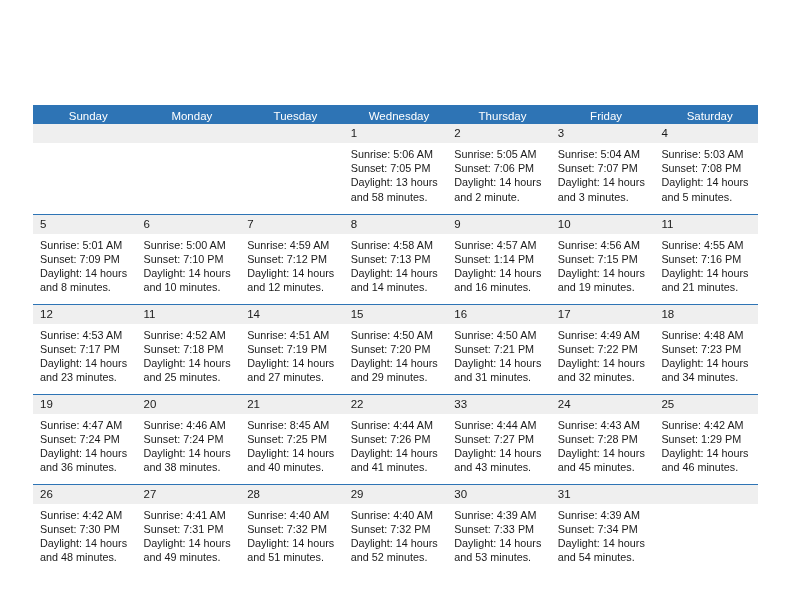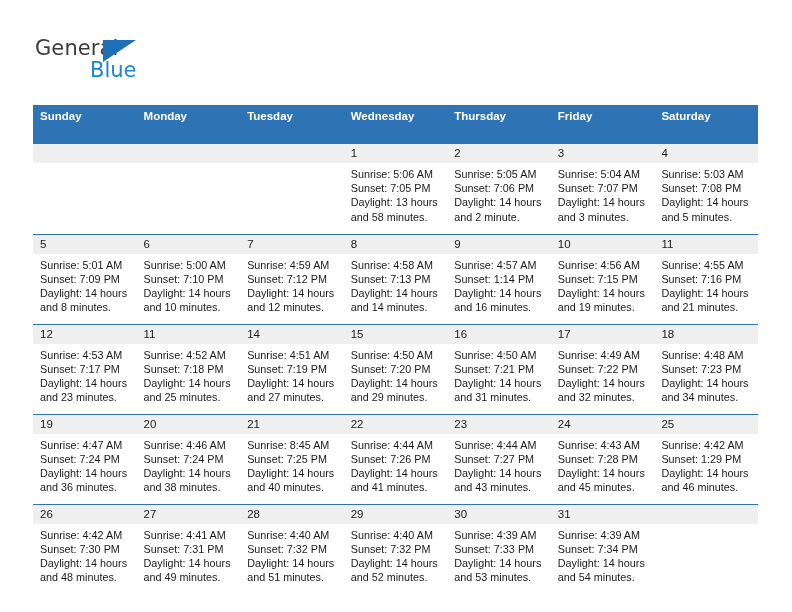--- a/index.html
+++ b/index.html
@@ -93,24 +93,24 @@
     left: 33px;
     top: 105px;
     width: 725px;
     border-collapse: collapse;
     table-layout: fixed;
   }
 
   .calendar th {
     background: #2e74b5;
     color: #ffffff;
-    font-weight: bold;
+    font-weight: normal;
     font-size: 11.5px;
-    text-align: left;
-    padding: 5px 0 22px 7px;
+    text-align: center;
+    padding: 5px 0 2px 7px;
     height: 19px;
     box-sizing: border-box;
     border: none;
   }
 
   .calendar td {
     vertical-align: top;
     padding: 0;
     border: none;
     border-top: 1.6px solid #2e74b5;
@@ -146,25 +146,20 @@
     white-space: nowrap;
   }
 </style>
 </head>
 <body>
 
 <div class="page">
 
   <div class="header">
 
-    <div class="brand">
-      <span class="brand-general">General</span>
-      <span class="brand-tri"></span>
-      <span class="brand-blue">Blue</span>
-    </div>
 
 
   </div>
 
   <table class="calendar">
     <colgroup>
       <col style="width:14.2857%">
         <col style="width:14.2857%">
         <col style="width:14.2857%">
       <col style="width:14.2857%">
@@ -392,21 +387,21 @@
           <td class="day-cell">
             <span class="daynum">22</span>
             <div class="details">
               <div>Sunrise: 4:44 AM</div>
               <div>Sunset: 7:26 PM</div>
               <div>Daylight: 14 hours</div>
               <div>and 41 minutes.</div>
             </div>
           </td>
           <td class="day-cell">
-            <span class="daynum">23</span>
+            <span class="daynum">33</span>
             <div class="details">
               <div>Sunrise: 4:44 AM</div>
               <div>Sunset: 7:27 PM</div>
               <div>Daylight: 14 hours</div>
               <div>and 43 minutes.</div>
             </div>
           </td>
           <td class="day-cell">
             <span class="daynum">24</span>
             <div class="details">

